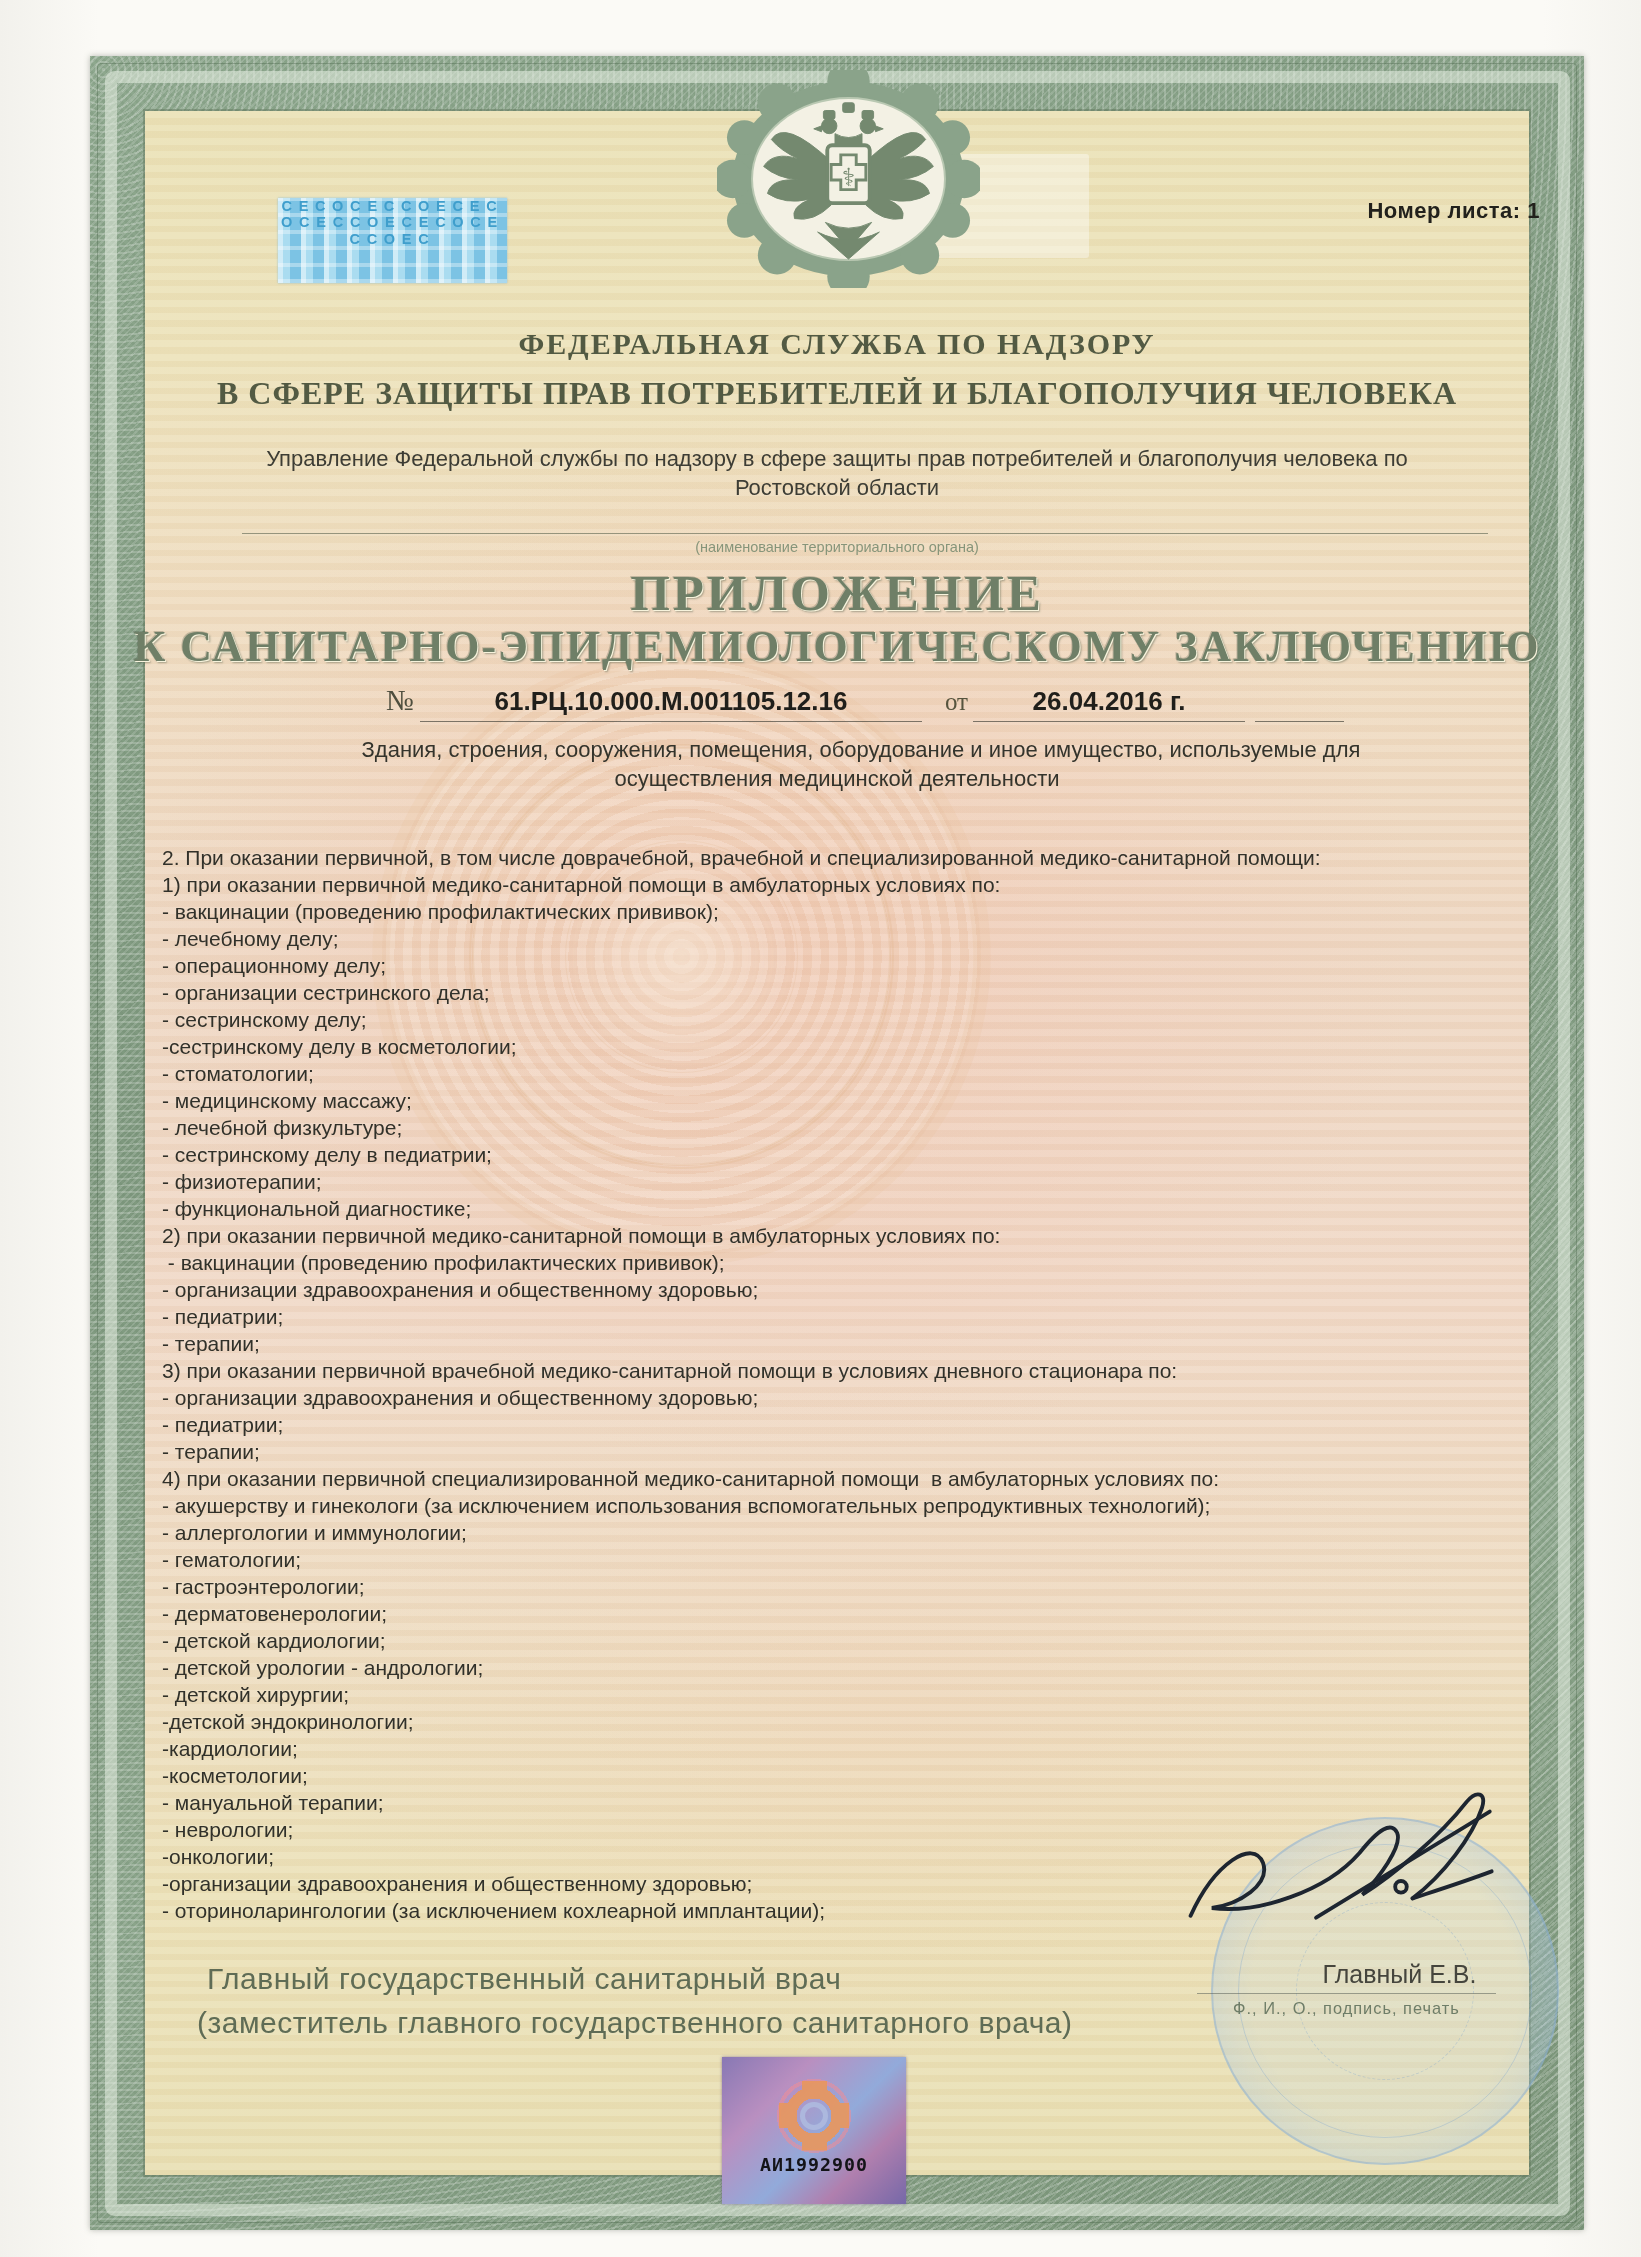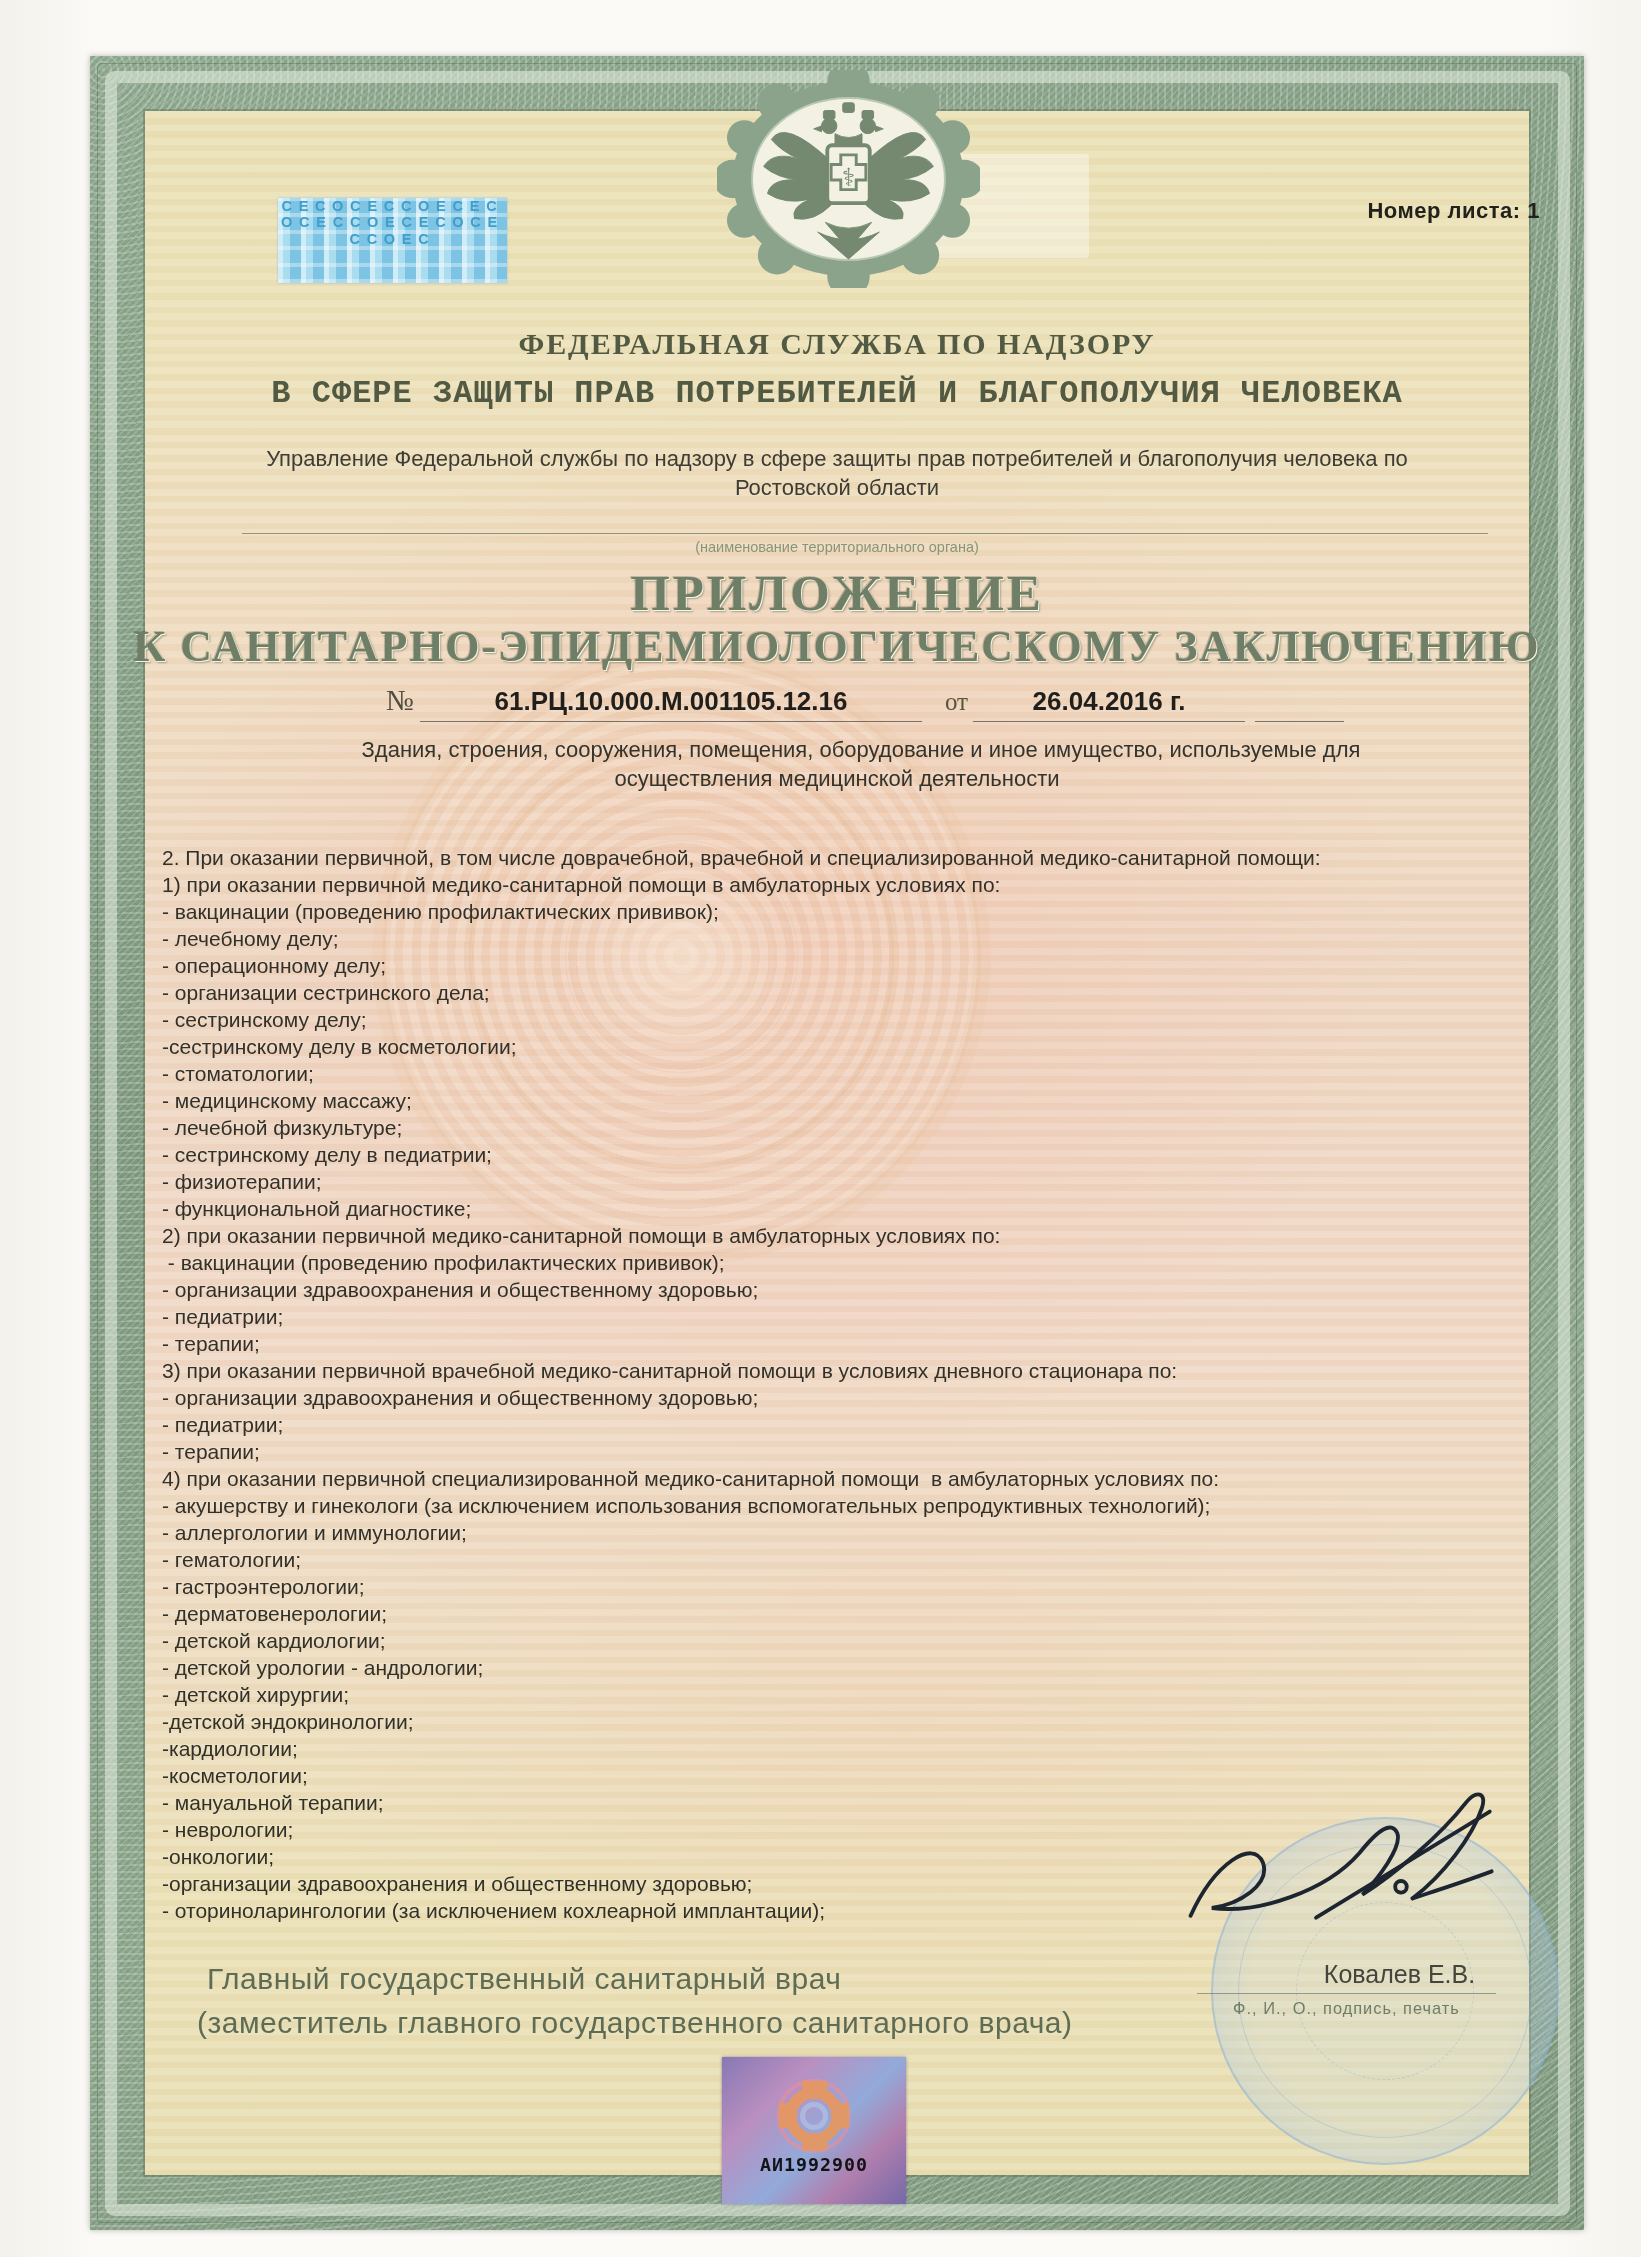--- a/index.html
+++ b/index.html
@@ -68,21 +68,21 @@
 
   .page-number{position:absolute;right:44px;top:142px;
     font-size:22px;font-weight:bold;color:#22211c;letter-spacing:0.5px;}
 
   .emblem{position:absolute;left:627px;top:13.5px;width:263px;height:218px;}
 
   
   .center{position:absolute;left:0;width:100%;text-align:center;}
   .fed1{top:271px;font-family:"Liberation Serif",serif;font-weight:bold;
     font-size:30px;color:#525a43;letter-spacing:1.9px;}
-  .fed2{top:319px;font-family:Liberation Mono, monospace;font-weight:bold;
+  .fed2{top:319px;font-family:Liberation Serif, serif;font-weight:bold;
     font-size:32px;color:#525a43;letter-spacing:1px;}
   .org1{top:390px;font-size:22px;color:#3d3d35;}
   .org2{top:419px;font-size:22px;color:#3d3d35;}
   .org-rule{position:absolute;left:152px;top:477px;width:1246px;height:0;
     border-bottom:1.9px solid rgba(75,85,65,.55);}
   .org-caption{top:483px;font-size:14.5px;color:#87957a;}
 
   .title1{top:508px;font-family:"Liberation Serif",serif;font-weight:bold;
     font-size:51px;color:#6f7f67;letter-spacing:2.9px;
     text-shadow:1px 1px 0 #f7f3dc, 1.9px 1.9px 1.9px rgba(80,90,70,.45), -1px -1px 0 rgba(60,70,55,.25);}
@@ -240,21 +240,21 @@
     <svg width="348" height="193" viewBox="0 0 360 200">
       <g fill="none" stroke="#1d2530" stroke-width="4" stroke-linecap="round">
         <path d="M20,150 C45,95 85,70 95,95 C103,118 70,138 42,142 C90,148 160,125 195,85 C215,60 228,52 234,64 C240,78 214,112 198,128 C230,108 278,68 306,32 C316,20 327,22 322,38 C312,68 282,108 250,132"></path>
         <path d="M150,152 L330,42"></path>
         <path d="M250,132 C268,126 300,116 332,104"></path>
         <circle cx="238" cy="120" r="6"></circle>
       </g>
     </svg>
   </div>
 
-  <div class="sig-name">Ковалев Е.В.</div>
+  <div class="sig-name">Главный Е.В.</div>
   <div class="sig-line"></div>
   <div class="sig-caption">Ф., И., О.,  подпись,  печать</div>
 
   <div class="holo-bottom">
     <div class="holo-core"></div>
     <div class="holo-serial">АИ1992900</div>
   </div>
 </div>
 
 

